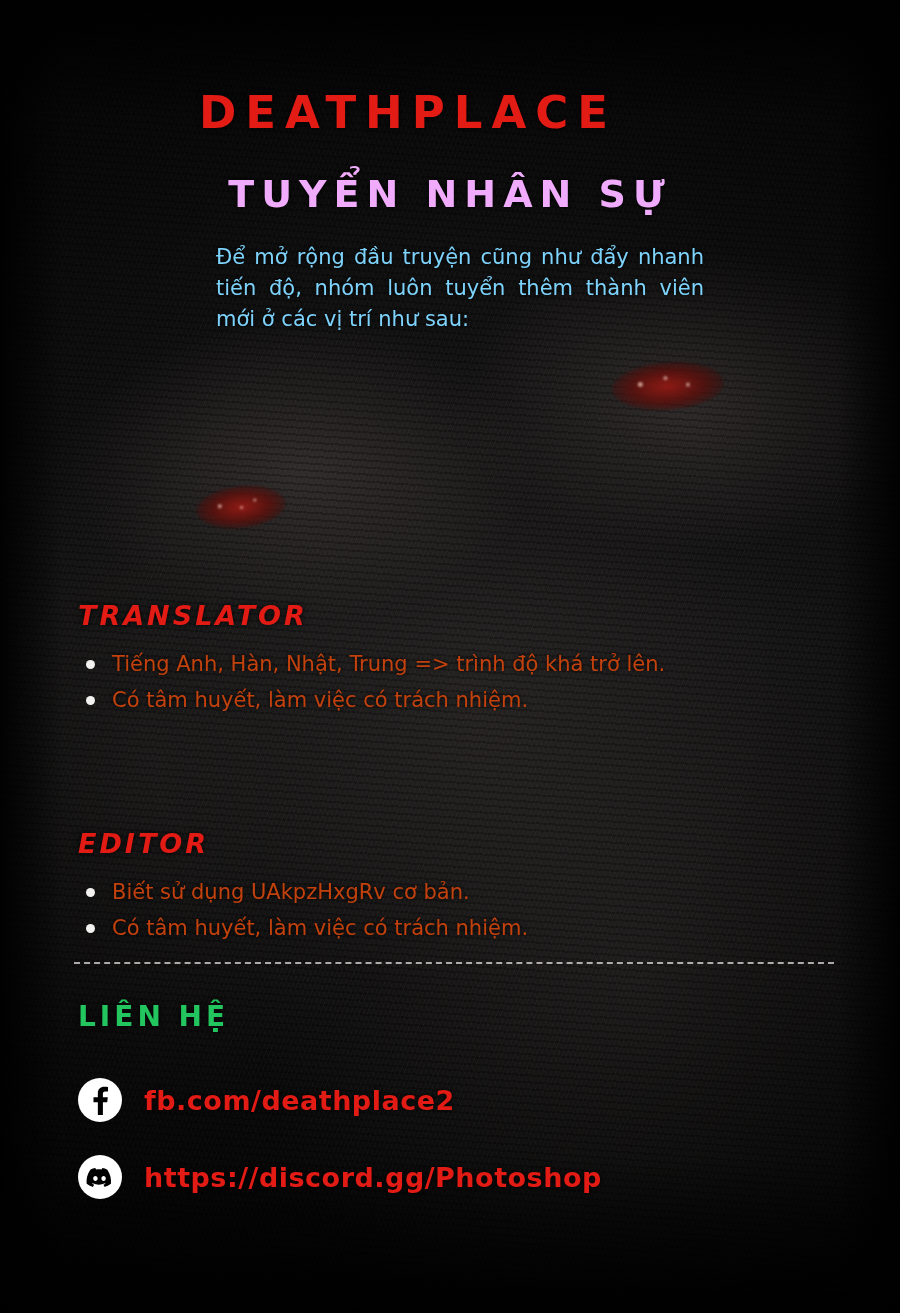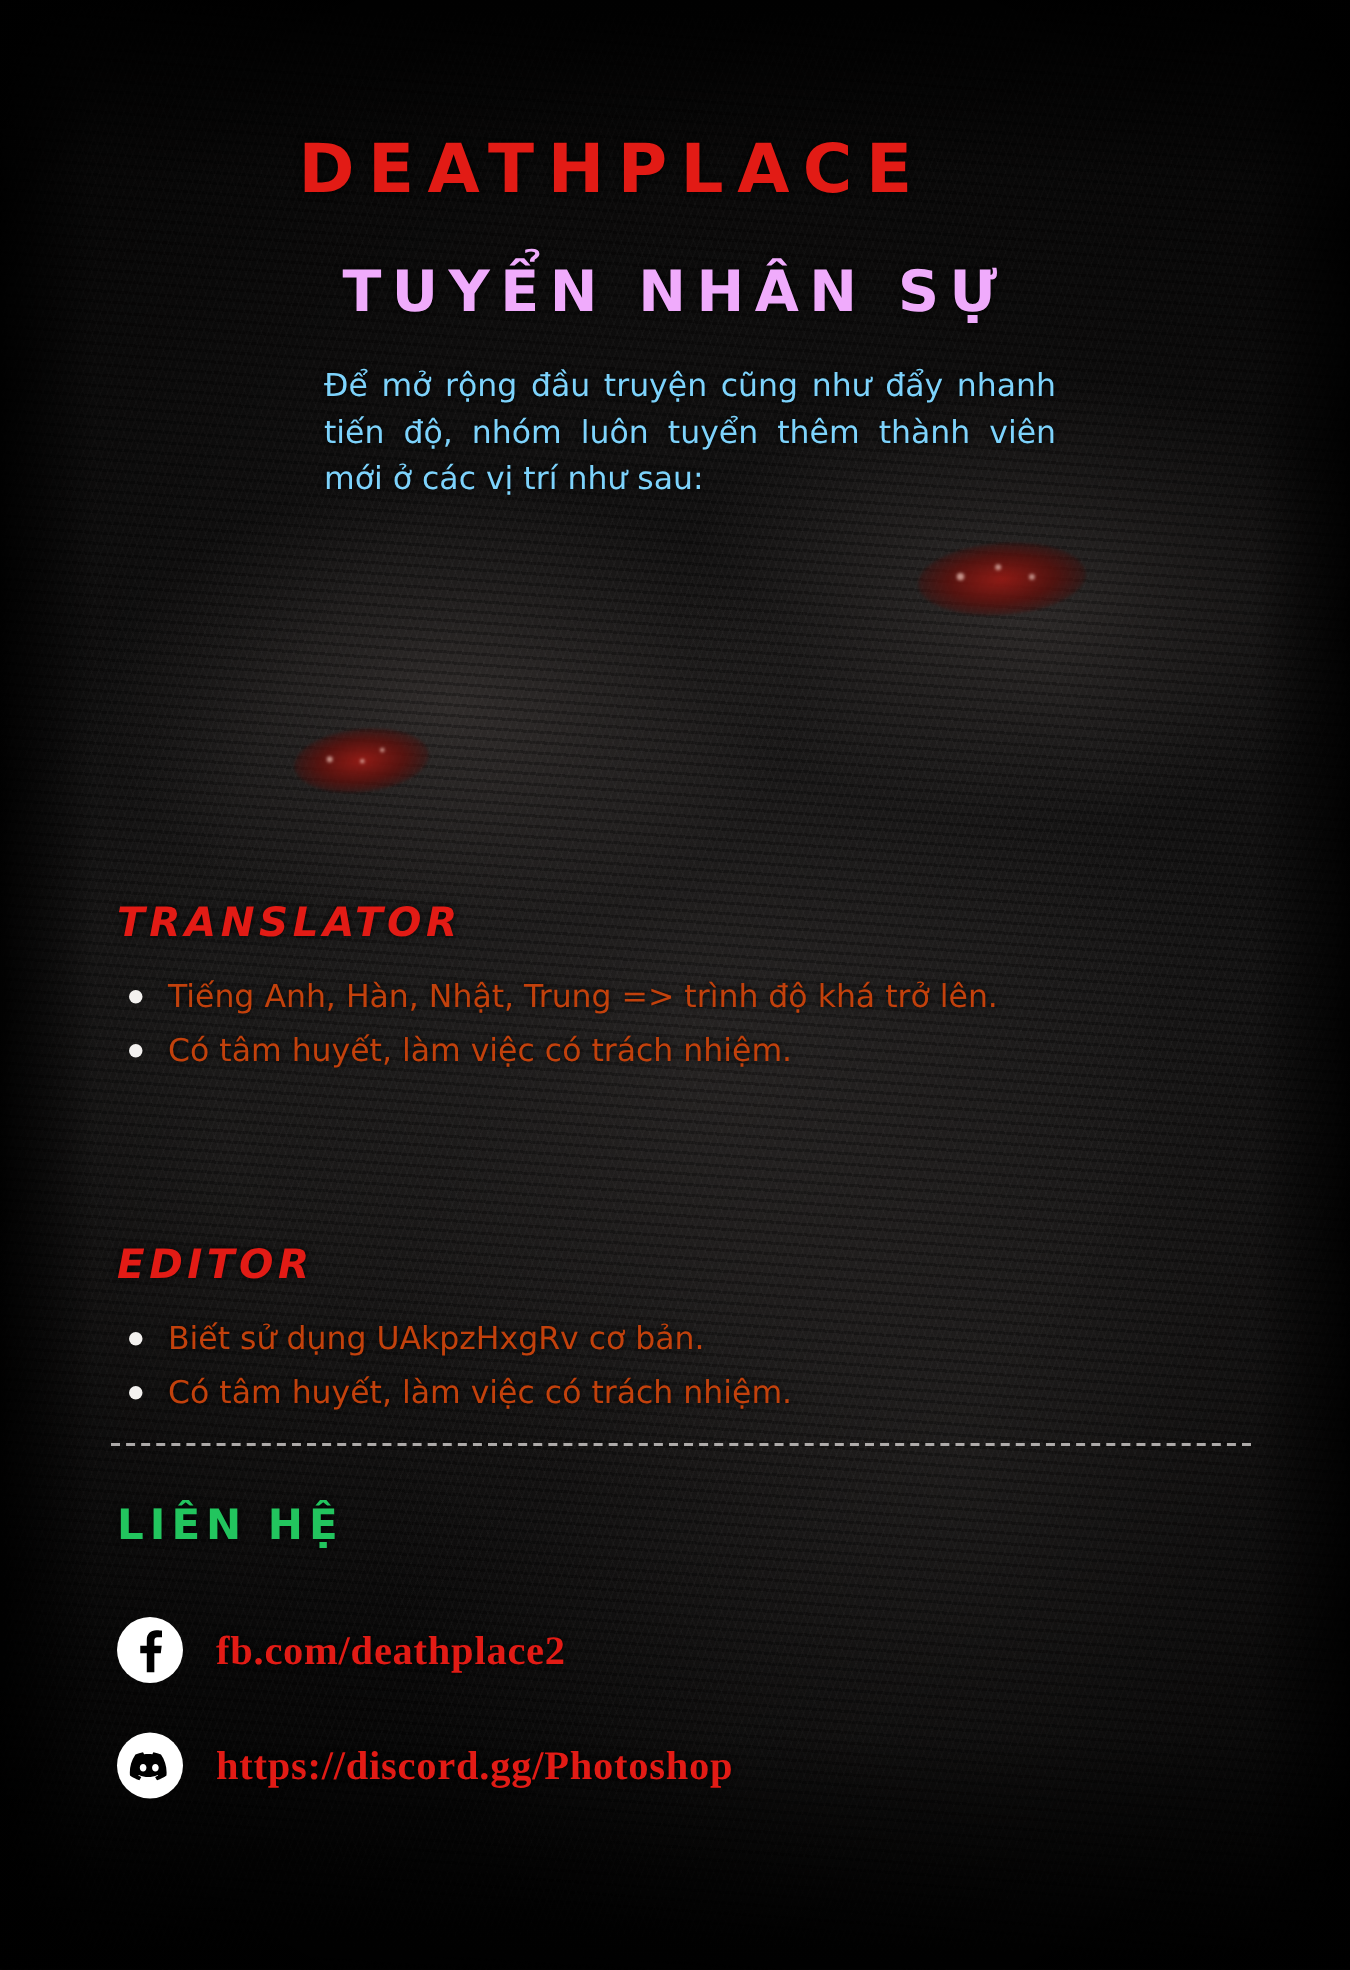--- a/index.html
+++ b/index.html
@@ -184,21 +184,20 @@
     justify-content: center;
     flex: none;
   }
   .contact-text {
     margin-left: 22px;
     color: #e21b15;
     font-size: 27px;
     font-weight: bold;
     letter-spacing: 0.5px;
     text-shadow: 0 0 5px rgba(0,0,0,0.9);
-    font-family: Liberation Serif, serif;
   }
 </style>
 </head>
 <body>
 
 <div class="page">
 
   <div class="art">
     <div class="art-texture"></div>
     <div class="eye left">

